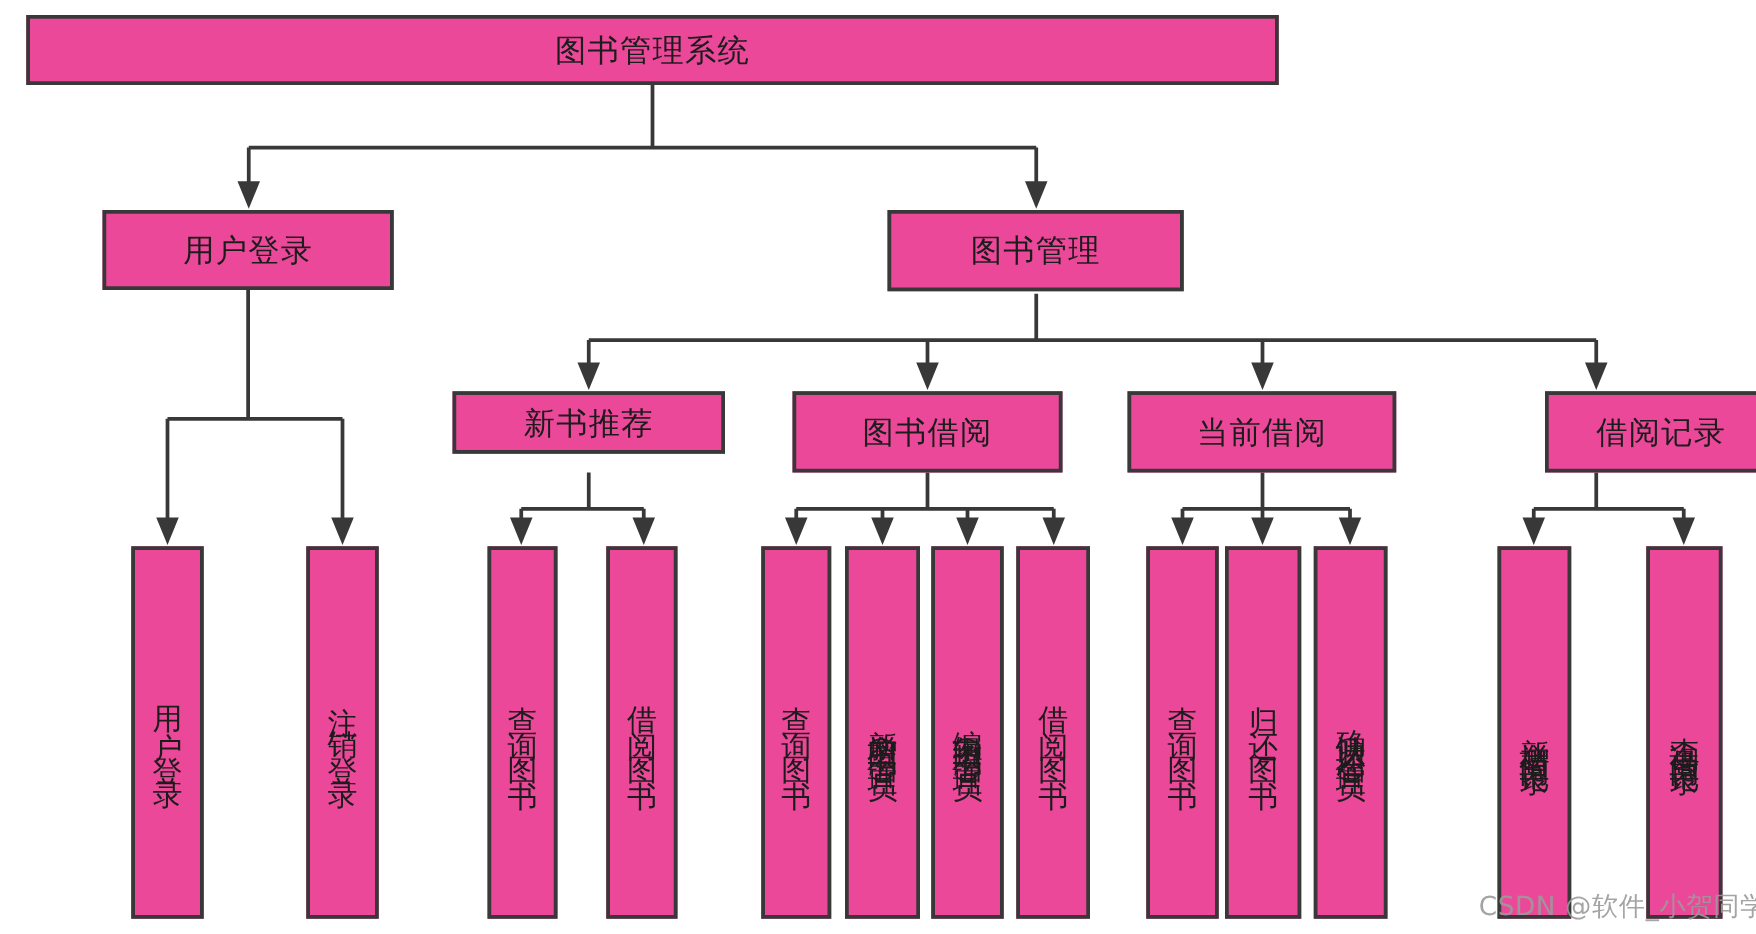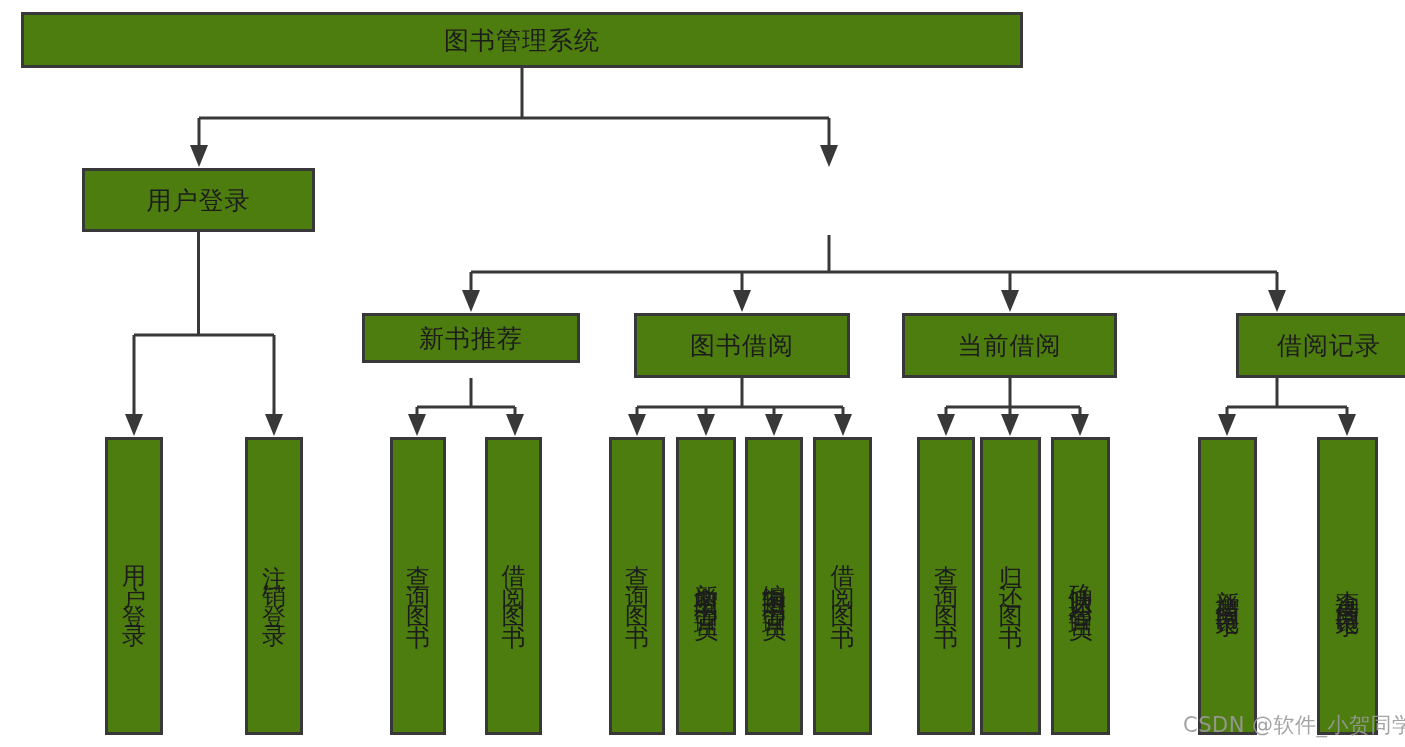--- a/index.html
+++ b/index.html
@@ -1,21 +1,21 @@
 <!DOCTYPE html>
 <html><head>
 <meta charset="utf-8">
 <style>
   html,body{margin:0;padding:0;background:#ffffff;}
   #stage{
     position:relative;width:1405px;height:747px;background:#ffffff;overflow:hidden;
     font-family:"DejaVu Sans","Liberation Sans",sans-serif;color:#1c1c1c;
   }
   .node{
-    position:absolute;box-sizing:border-box;border:3px solid #383838;background:#4d7c0f;
+    position:absolute;box-sizing:border-box;border:3px solid #383838;background:#ec4899;
     display:flex;align-items:center;justify-content:center;text-align:center;
     font-size:25px;letter-spacing:1px;color:#1c1c1c;
   }
   .leaf{font-size:24px;}
   .vtext{
     writing-mode:vertical-rl;text-orientation:mixed;line-height:1;
     white-space:nowrap;
   }
   #connectors{position:absolute;left:0;top:0;width:1405px;height:747px;}
   #watermark{
@@ -55,20 +55,21 @@
       <polygon points="1001,414 1019,414 1010,436"></polygon>
       <polygon points="1071,414 1089,414 1080,436"></polygon>
       <polygon points="1218,414 1236,414 1227,436"></polygon>
       <polygon points="1338,414 1356,414 1347,436"></polygon>
     </g>
   </svg>
 
   <div class="node" style="left:21px;top:12px;width:1002px;height:56px">图书管理系统</div>
 
   <div class="node" style="left:82px;top:168px;width:233px;height:64px">用户登录</div>
+  <div class="node" style="left:710px;top:168px;width:237px;height:65px">图书管理</div>
 
   <div class="node" style="left:362px;top:313px;width:218px;height:50px">新书推荐</div>
   <div class="node" style="left:634px;top:313px;width:216px;height:65px">图书借阅</div>
   <div class="node" style="left:902px;top:313px;width:215px;height:65px">当前借阅</div>
   <div class="node" style="left:1236px;top:313px;width:186px;height:65px">借阅记录</div>
 
   <div class="node leaf" style="left:105px;top:437px;width:58px;height:298px">
     <span class="vtext" style="letter-spacing: 20px;">用户登录</span>
   </div>
   <div class="node leaf" style="left:245px;top:437px;width:58px;height:298px">

